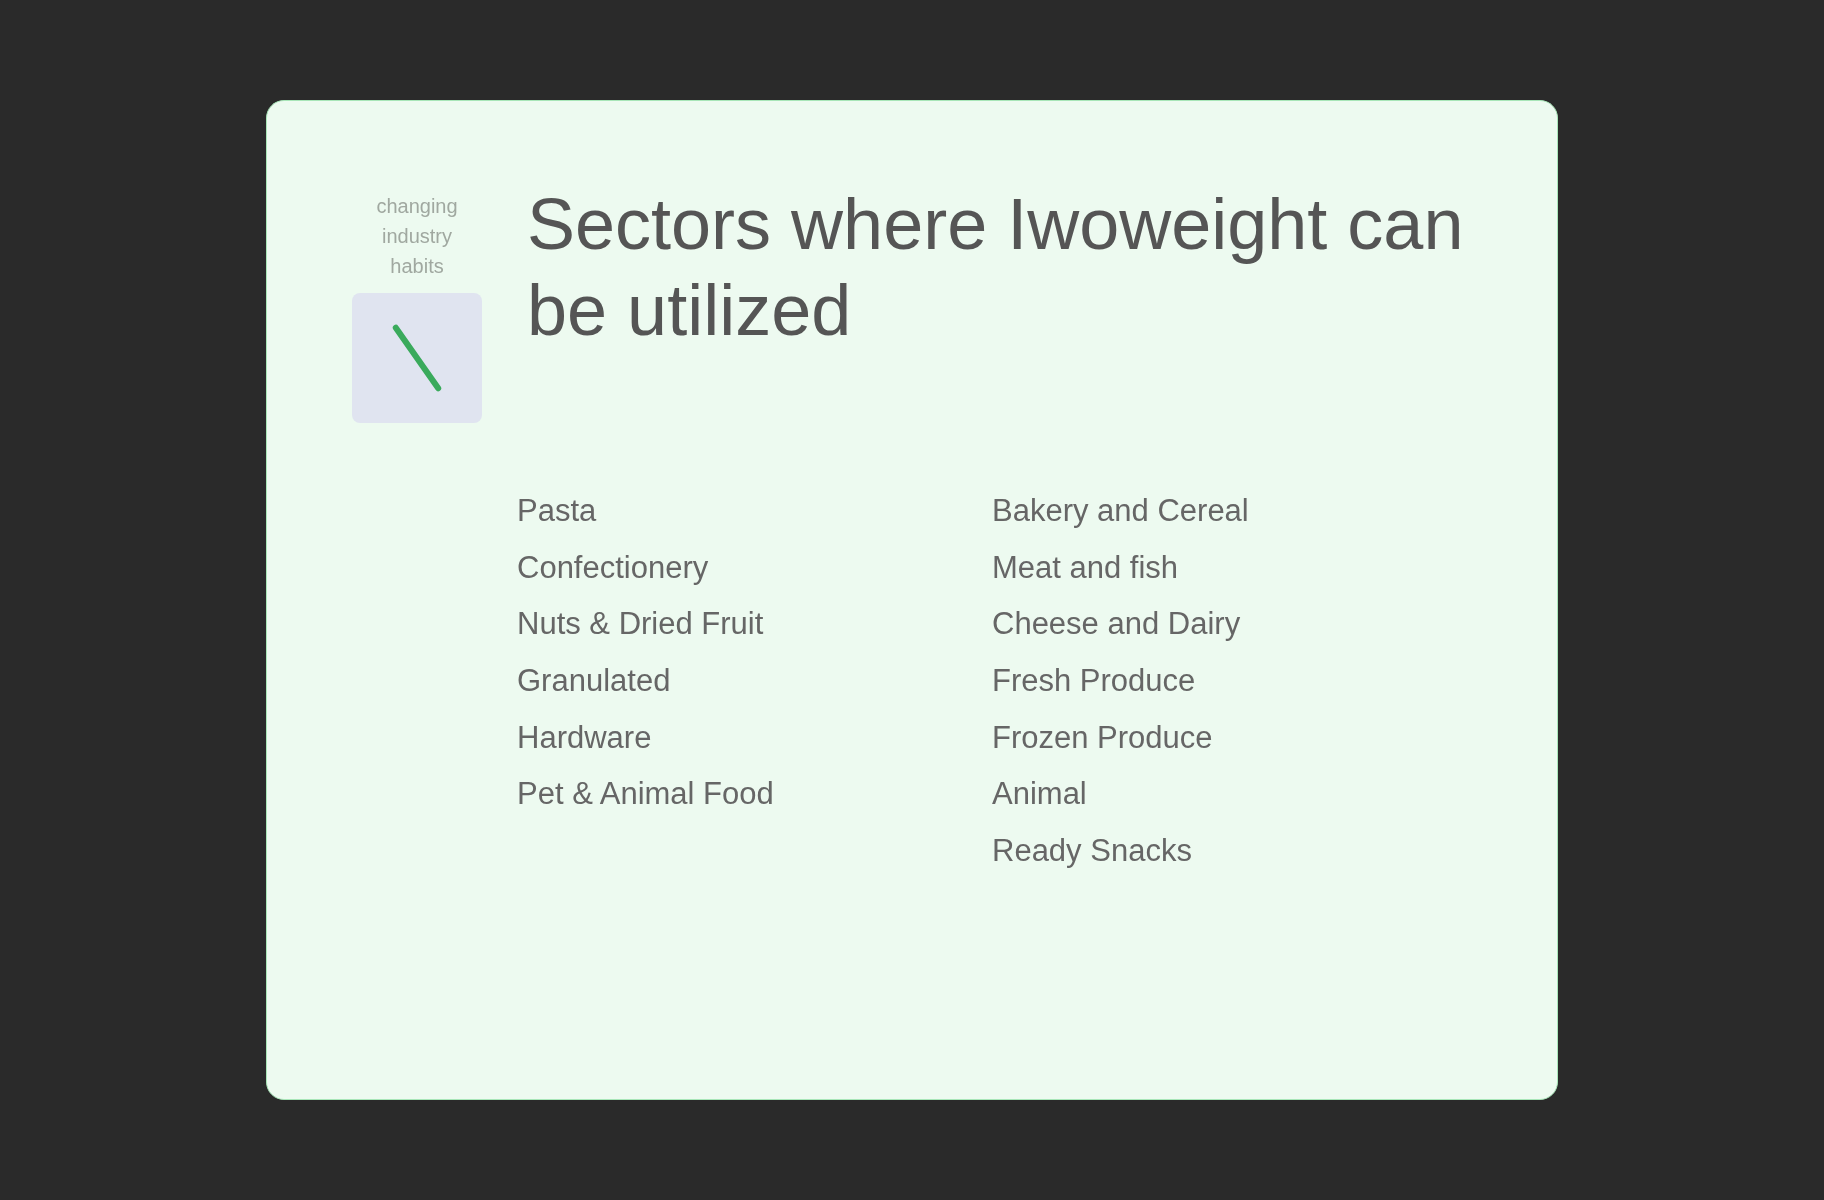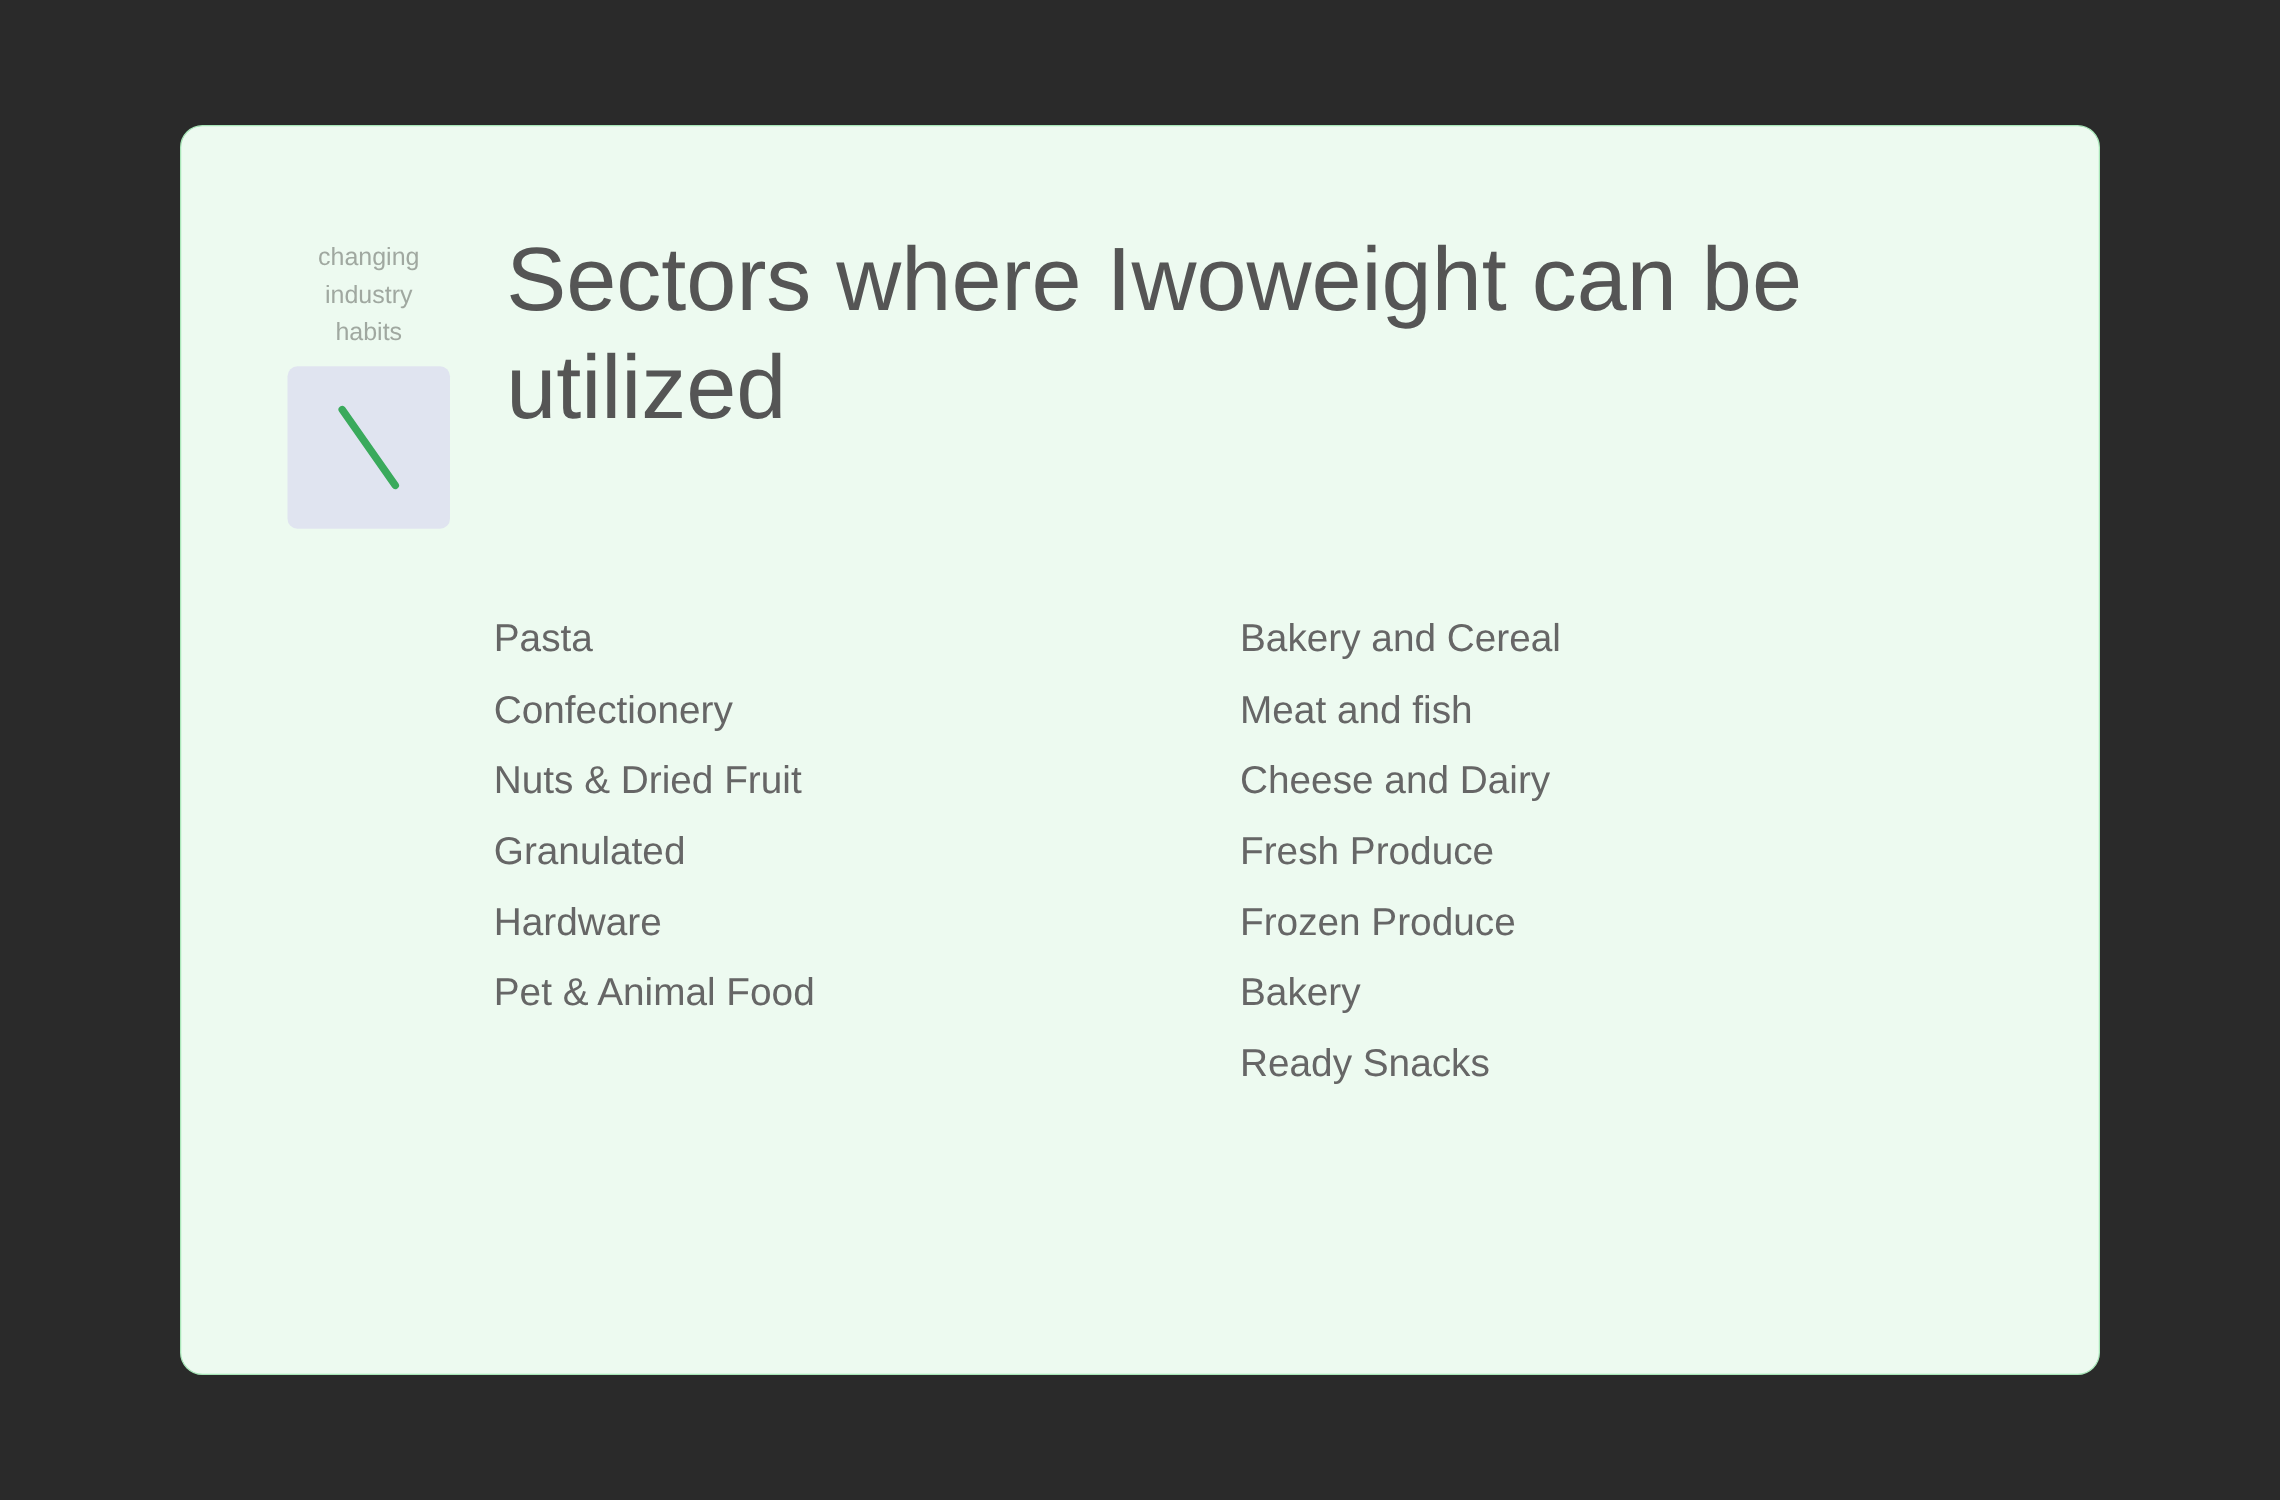--- a/index.html
+++ b/index.html
@@ -16,21 +16,21 @@
       min-height: 100vh;
       width: 1824px;
       height: 1200px;
       font-family: -apple-system, BlinkMacSystemFont, 'Segoe UI', Helvetica, Arial, sans-serif;
     }
 
     .card {
       background-color: #edfaf0;
       border: 1.5px solid #a8e6b8;
       border-radius: 18px;
-      width: 1536px;
+      width: 1292px;
       min-height: 1000px;
       padding: 80px 90px 80px 80px;
       display: flex;
       flex-direction: column;
     }
 
     .header-section {
       display: flex;
       flex-direction: row;
       align-items: flex-start;
@@ -132,17 +132,17 @@
         <div class="sector-item">Granulated</div>
         <div class="sector-item">Hardware</div>
         <div class="sector-item">Pet &amp; Animal Food</div>
       </div>
     <div class="sector-column">
         <div class="sector-item">Bakery and Cereal</div>
         <div class="sector-item">Meat and fish</div>
         <div class="sector-item">Cheese and Dairy</div>
         <div class="sector-item">Fresh Produce</div>
         <div class="sector-item">Frozen Produce</div>
-        <div class="sector-item">Bakery</div>
+        <div class="sector-item">Animal</div>
         <div class="sector-item">Ready Snacks</div>
       </div>
   </div>
 </div>
 
 </body></html>

